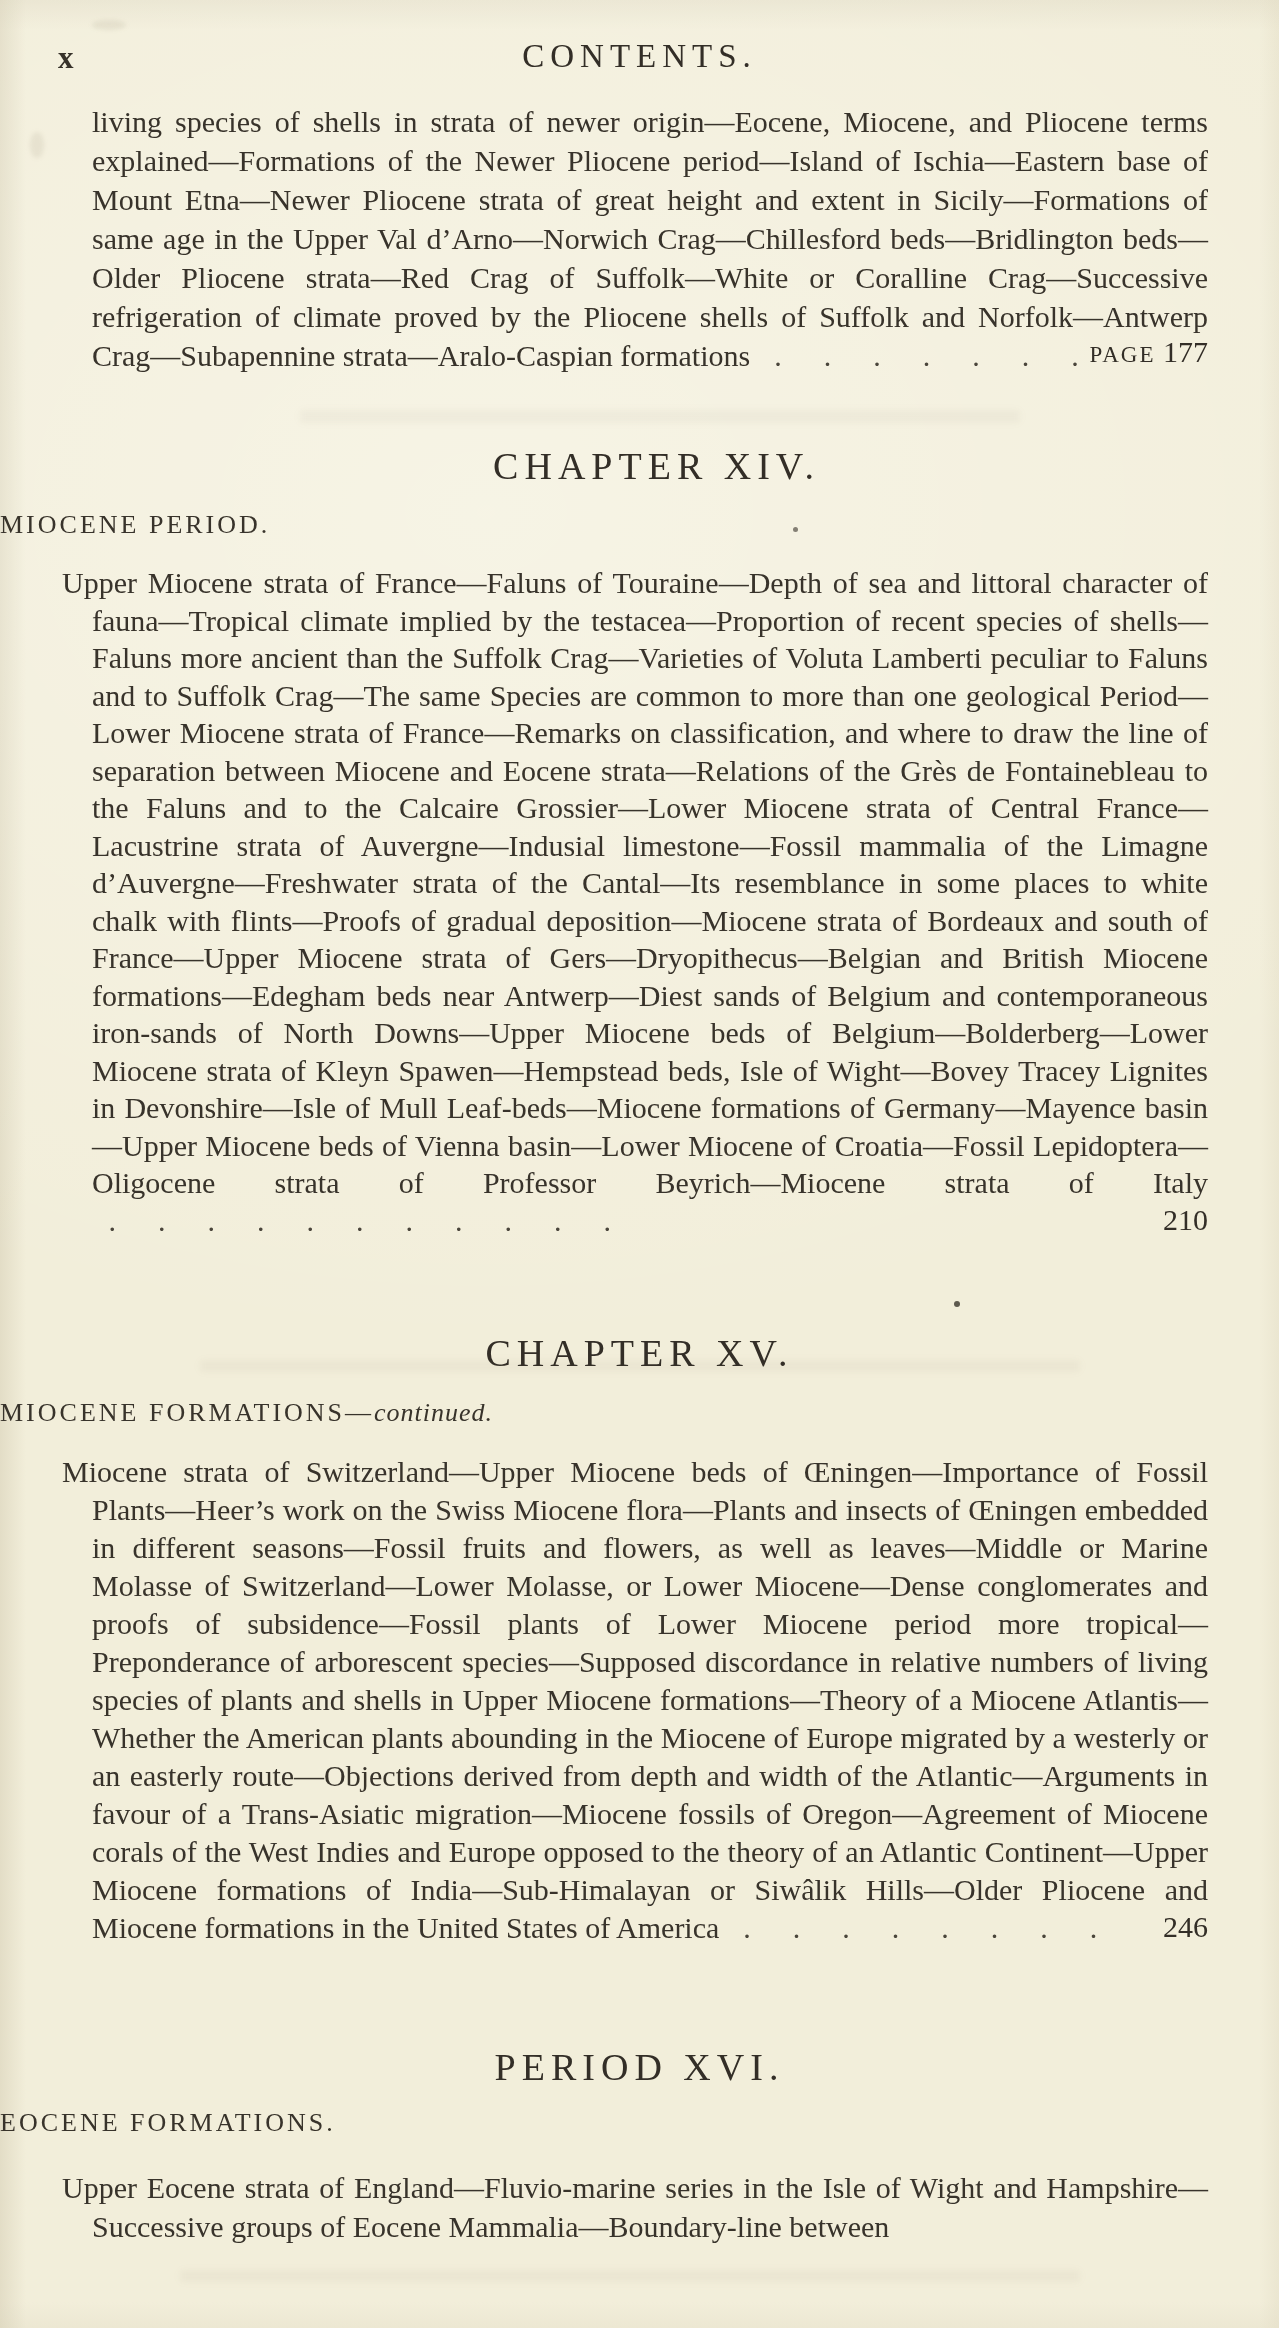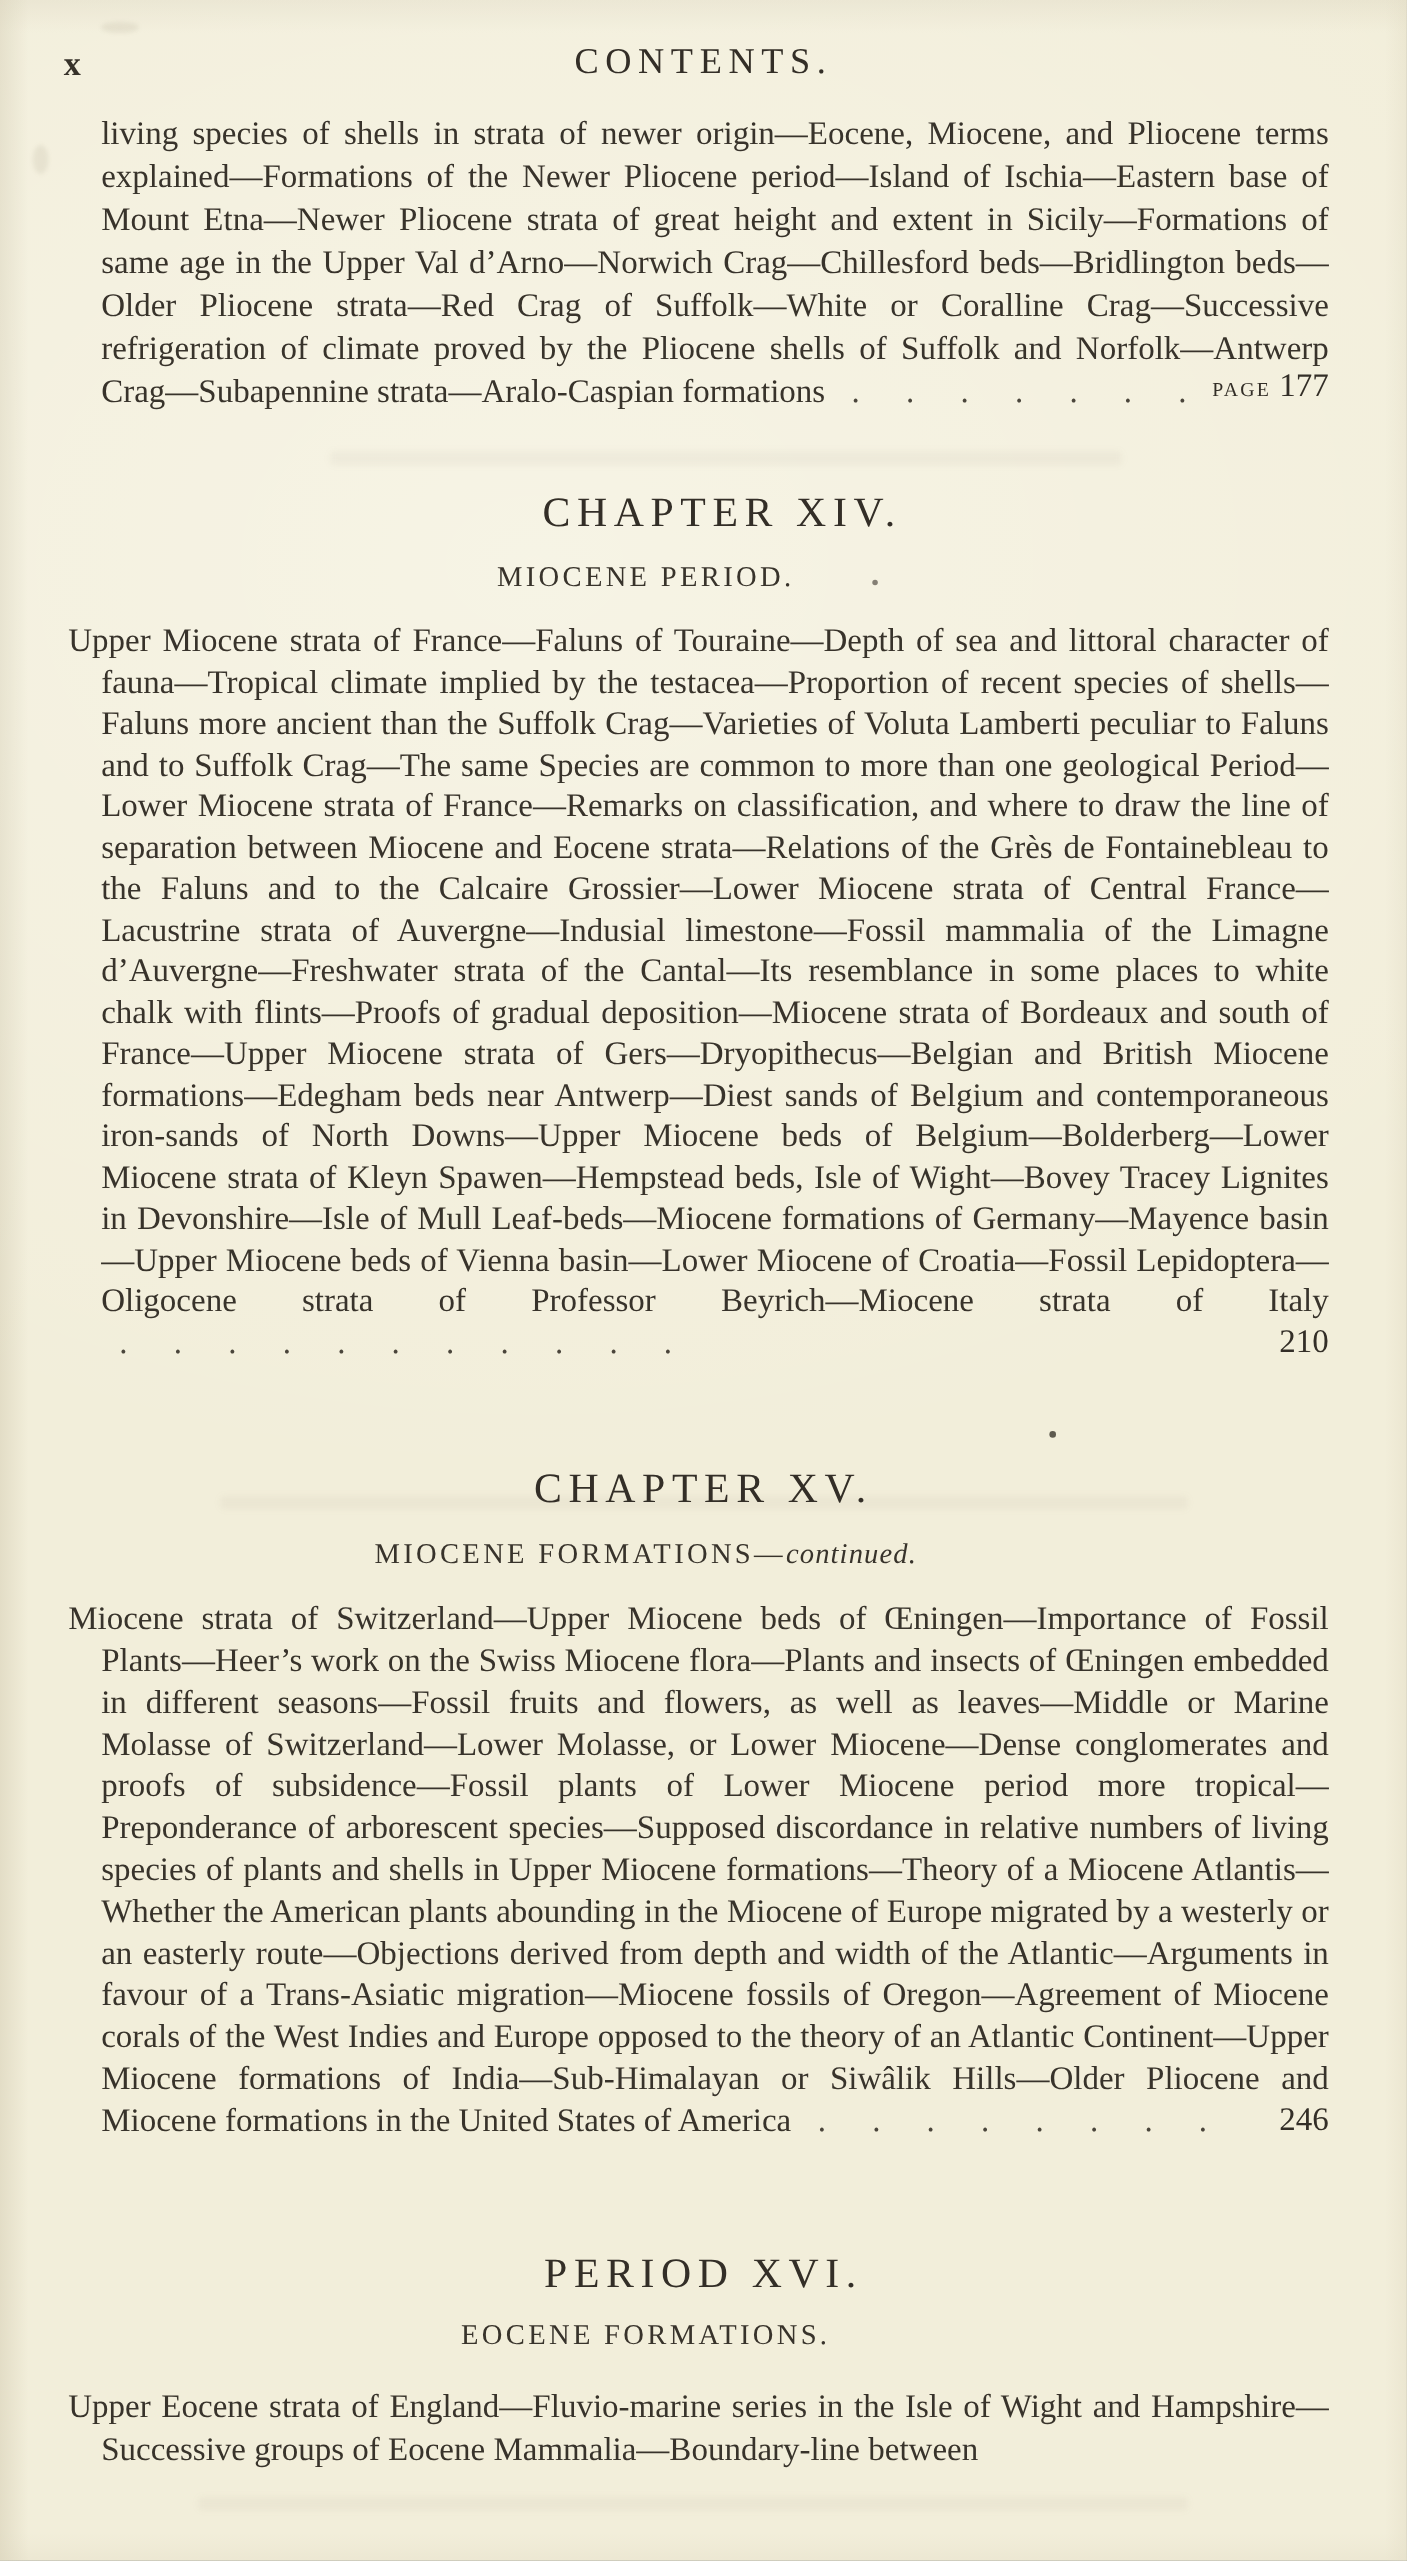--- a/index.html
+++ b/index.html
@@ -37,36 +37,36 @@
   .hang p { padding-left:30px; text-indent:-30px; }
   .sec0-par { left:92px; top:102px; width:1116px; line-height:39px; }
   .sec1-par { left:62px; top:564px;  width:1146px; line-height:37.5px; }
   .sec2-par { left:62px; top:1453px; width:1146px; line-height:38px; }
   .sec3-par { left:62px; top:2168px; width:1146px; line-height:39px; }
   .chapter-heading {
     position:absolute; left:0; width:1279px; text-align:center;
     font-size:38px; letter-spacing:6px; color:#332e27;
   }
   .sub-heading {
-    position:absolute; left:0; width:1174px; text-align:center;
+    position:absolute; left:0; width:1174px; 
     font-size:26px; letter-spacing:3px; color:#38332b;
   }
   .h-ch14 { top:444px;padding-left:17px; }  .s-ch14 { top:510px; }
   .h-ch15 { top:1331px; } .s-ch15 { top:1398px; }
   .h-ch16 { top:2045px; } .s-ch16 { top:2108px; }
   .sub-heading .cont { font-style:italic; letter-spacing:1px; }
   .dots {
     word-spacing:1.15em; padding-left:0.55em;
     color:#4a453b; white-space:nowrap;
   }
   .pageref {
     position:absolute; right:0; bottom:1px;
     white-space:nowrap; color:#332e27;
   }
-  .page-label { font-size:18px; letter-spacing:2px; }
+  .page-label { font-size:23px; letter-spacing:2px; }
   .page-num { font-size:30px; }
   
   .speck { position:absolute; border-radius:50%; background:rgba(68,63,53,0.85); }
   .speck-a { left:793px; top:527px; width:5px; height:5px; opacity:0.75; }
   .speck-b { left:954px; top:1301px; width:6px; height:6px; }
   .smudge { position:absolute; background:rgba(120,110,82,0.10); border-radius:50%; filter:blur(2px); }
   .smudge-a { left:92px; top:20px; width:34px; height:10px; }
   .smudge-b { left:30px; top:132px; width:14px; height:26px; }
   .ghost { position:absolute; background:rgba(125,115,88,0.055); filter:blur(3px); border-radius:4px; }
   .ghost-1 { left:300px; top:410px; width:720px; height:13px; }

